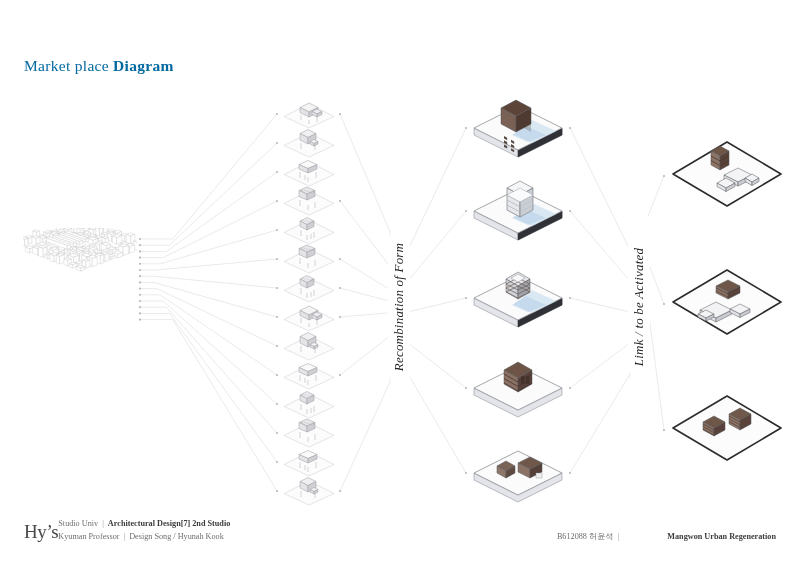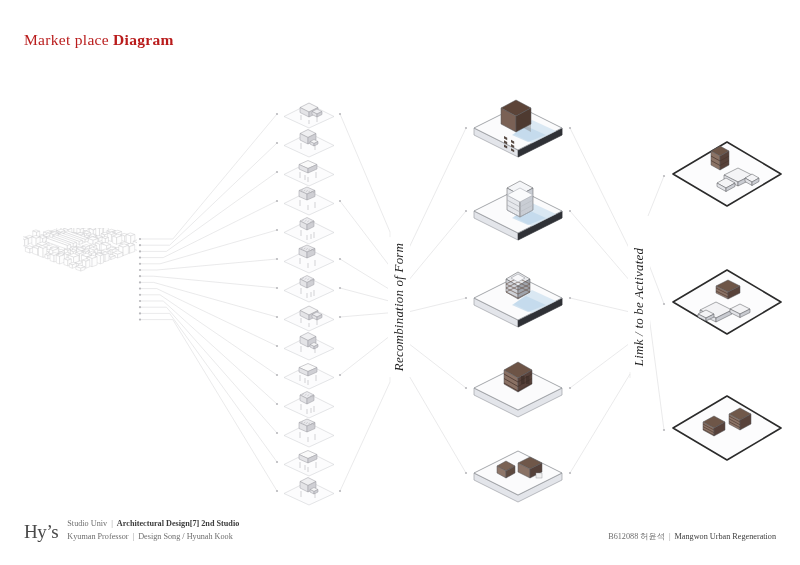--- a/index.html
+++ b/index.html
@@ -11,33 +11,32 @@
   }
   #sheet {
     position: relative;
     width: 800px; height: 565px;
     background: #ffffff;
   }
 
   
   #title {
     position: absolute;
-    left: 24px; top: 31px;
+    left: 24px; top: 57px;
     font-size: 15.5px;
     letter-spacing: 0.3px;
-    color: #b91c1c;
+    color: #0369a1;
     white-space: nowrap;
   }
   #title .light { font-weight: 400; }
   #title .bold  { font-weight: 700; }
   #footer-left {
     position: absolute;
     left: 24px; top: 516px;
     display: flex; align-items: flex-start;
-    gap: 9px;
   }
   #logo {
     font-size: 19px;
     color: #4a4a4a;
     font-weight: 400;
     letter-spacing: -0.4px;
     line-height: 1;
     padding-top: 6px;
   }
   #footer-left-lines {
@@ -48,21 +47,21 @@
   .f-line .b { font-weight: 700; color: #3c3c3c; text-align: right; }
   .f-sep { color: #9a9a9a; padding: 0 2px; }
 
   #footer-right {
     position: absolute;
     right: 24px; top: 531px;
     font-size: 8.2px;
     color: #6e6e6e;
     white-space: nowrap;
   }
-  #footer-right .b { font-weight: 400; color: #3c3c3c; }
+  #footer-right .b { font-weight: 700; color: #3c3c3c; margin-left: 44px; }
 
   
   #wires {
     position: absolute;
     left: 0; top: 0;
     width: 800px; height: 565px;
     pointer-events: none;
   }
 
   

